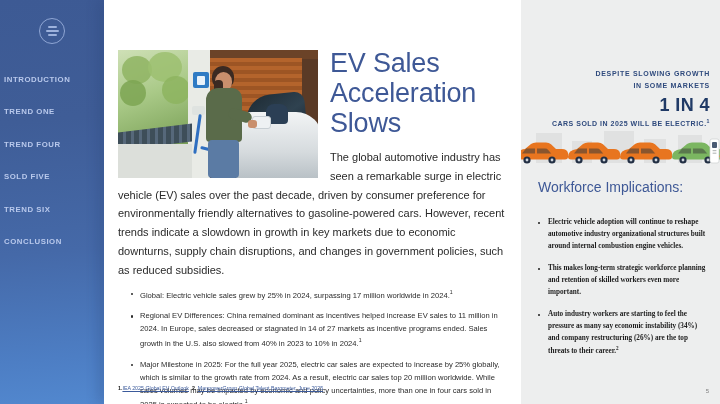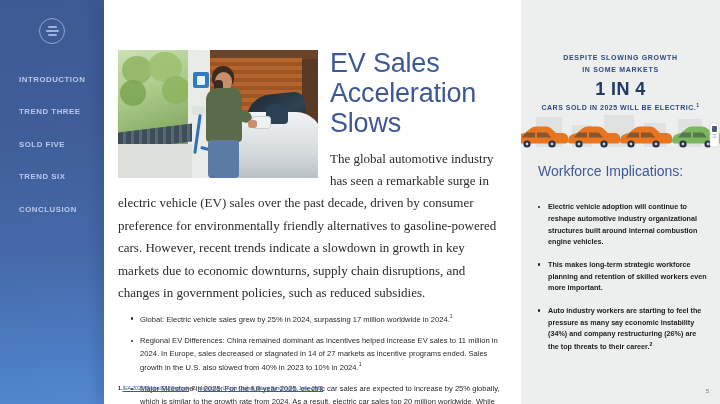--- a/index.html
+++ b/index.html
@@ -41,21 +41,21 @@
     width: 26px; height: 26px;
     border-radius: 50%;
     border: 1.6px solid #8fa6d4;
     display: flex; flex-direction: column;
     align-items: center; justify-content: center;
     gap: 2.5px;
   }
   .logo-circle i { display: block; width: 13px; height: 1.7px; background: #9db2dd; border-radius: 1px; }
   .logo-circle i.short { width: 9px; }
 
-  .nav { padding-left: 19px; }
+  .nav { padding-left: 4px; }
   .nav-item {
     position: relative;
     display: flex; align-items: center;
     height: 14px;
     margin-bottom: 18.5px;
     cursor: pointer;
   }
   .nav-label {
     font-size: 7.8px;
     letter-spacing: 0.55px;
@@ -147,24 +147,23 @@
 
   .title {
     font-size: 27px;
     line-height: 1.12;
     color: #3e5896;
     font-weight: normal;
     letter-spacing: -0.2px;
     margin-bottom: 9px;
   }
   .intro {
-    font-size: 13px;
+    font-size: 11px;
     line-height: 1.72;
     color: #2a2a2a;
-    font-family: Liberation Serif, serif;
   }
   .bullets { clear: both; margin-top: 8px; padding-left: 13px; }
   .bullets li {
     font-size: 7.6px;
     line-height: 1.7;
     color: #2a2a2a;
     margin-bottom: 8px;
     list-style: none;
     position: relative;
     padding-left: 9px;
@@ -191,22 +190,22 @@
   
   .right {
     position: relative;
     flex: 0 0 199px;
     width: 199px; height: 404px;
     background: #edeeee;
     overflow: hidden;
   }
   .stat-block {
     position: relative;
-    padding: 52px 10px 0 10px;
-    text-align: center;
+    padding: 68px 10px 0 10px;
+    text-align: right;
     z-index: 2;
   }
   .stat-top {
     font-size: 7px;
     font-weight: bold;
     letter-spacing: 0.7px;
     color: #2f4a7d;
     line-height: 1.75;
   }
   .stat-big {
@@ -232,21 +231,21 @@
 
   .wf {
     padding: 8px 13px 0 17px;
   }
   .wf-title {
     font-size: 14px;
     font-weight: normal;
     color: #3e5896;
     margin-bottom: 22px;
   }
-  .wf ul { list-style: none; }
+  .wf ul { list-style: none; font-family: Liberation Serif, serif; }
   .wf li {
     position: relative;
     font-size: 7.2px;
     line-height: 1.62;
     font-weight: bold;
     color: #1c1c1c;
     padding-left: 10px;
     margin-bottom: 11px;
   }
   .wf li::before {
@@ -274,24 +273,27 @@
           <i></i>
           <i class="short"></i>
       </div>
     </div>
     <div class="nav">
 
       <div class="nav-item">
         <span class="nav-label">INTRODUCTION</span>
       </div>
 
-
-
-      <div class="nav-item">
-        <span class="nav-label">TREND THREE</span>
+      <div class="nav-item">
+        <span class="nav-label">TREND ONE</span>
+      </div>
+
+
+      <div class="nav-item">
+        <span class="nav-label">TREND FOUR</span>
       </div>
 
 
       <div class="nav-item">
         <span class="nav-label">SOLD FIVE</span>
       </div>
 
       <div class="nav-item">
         <span class="nav-label">TREND SIX</span>
       </div>

